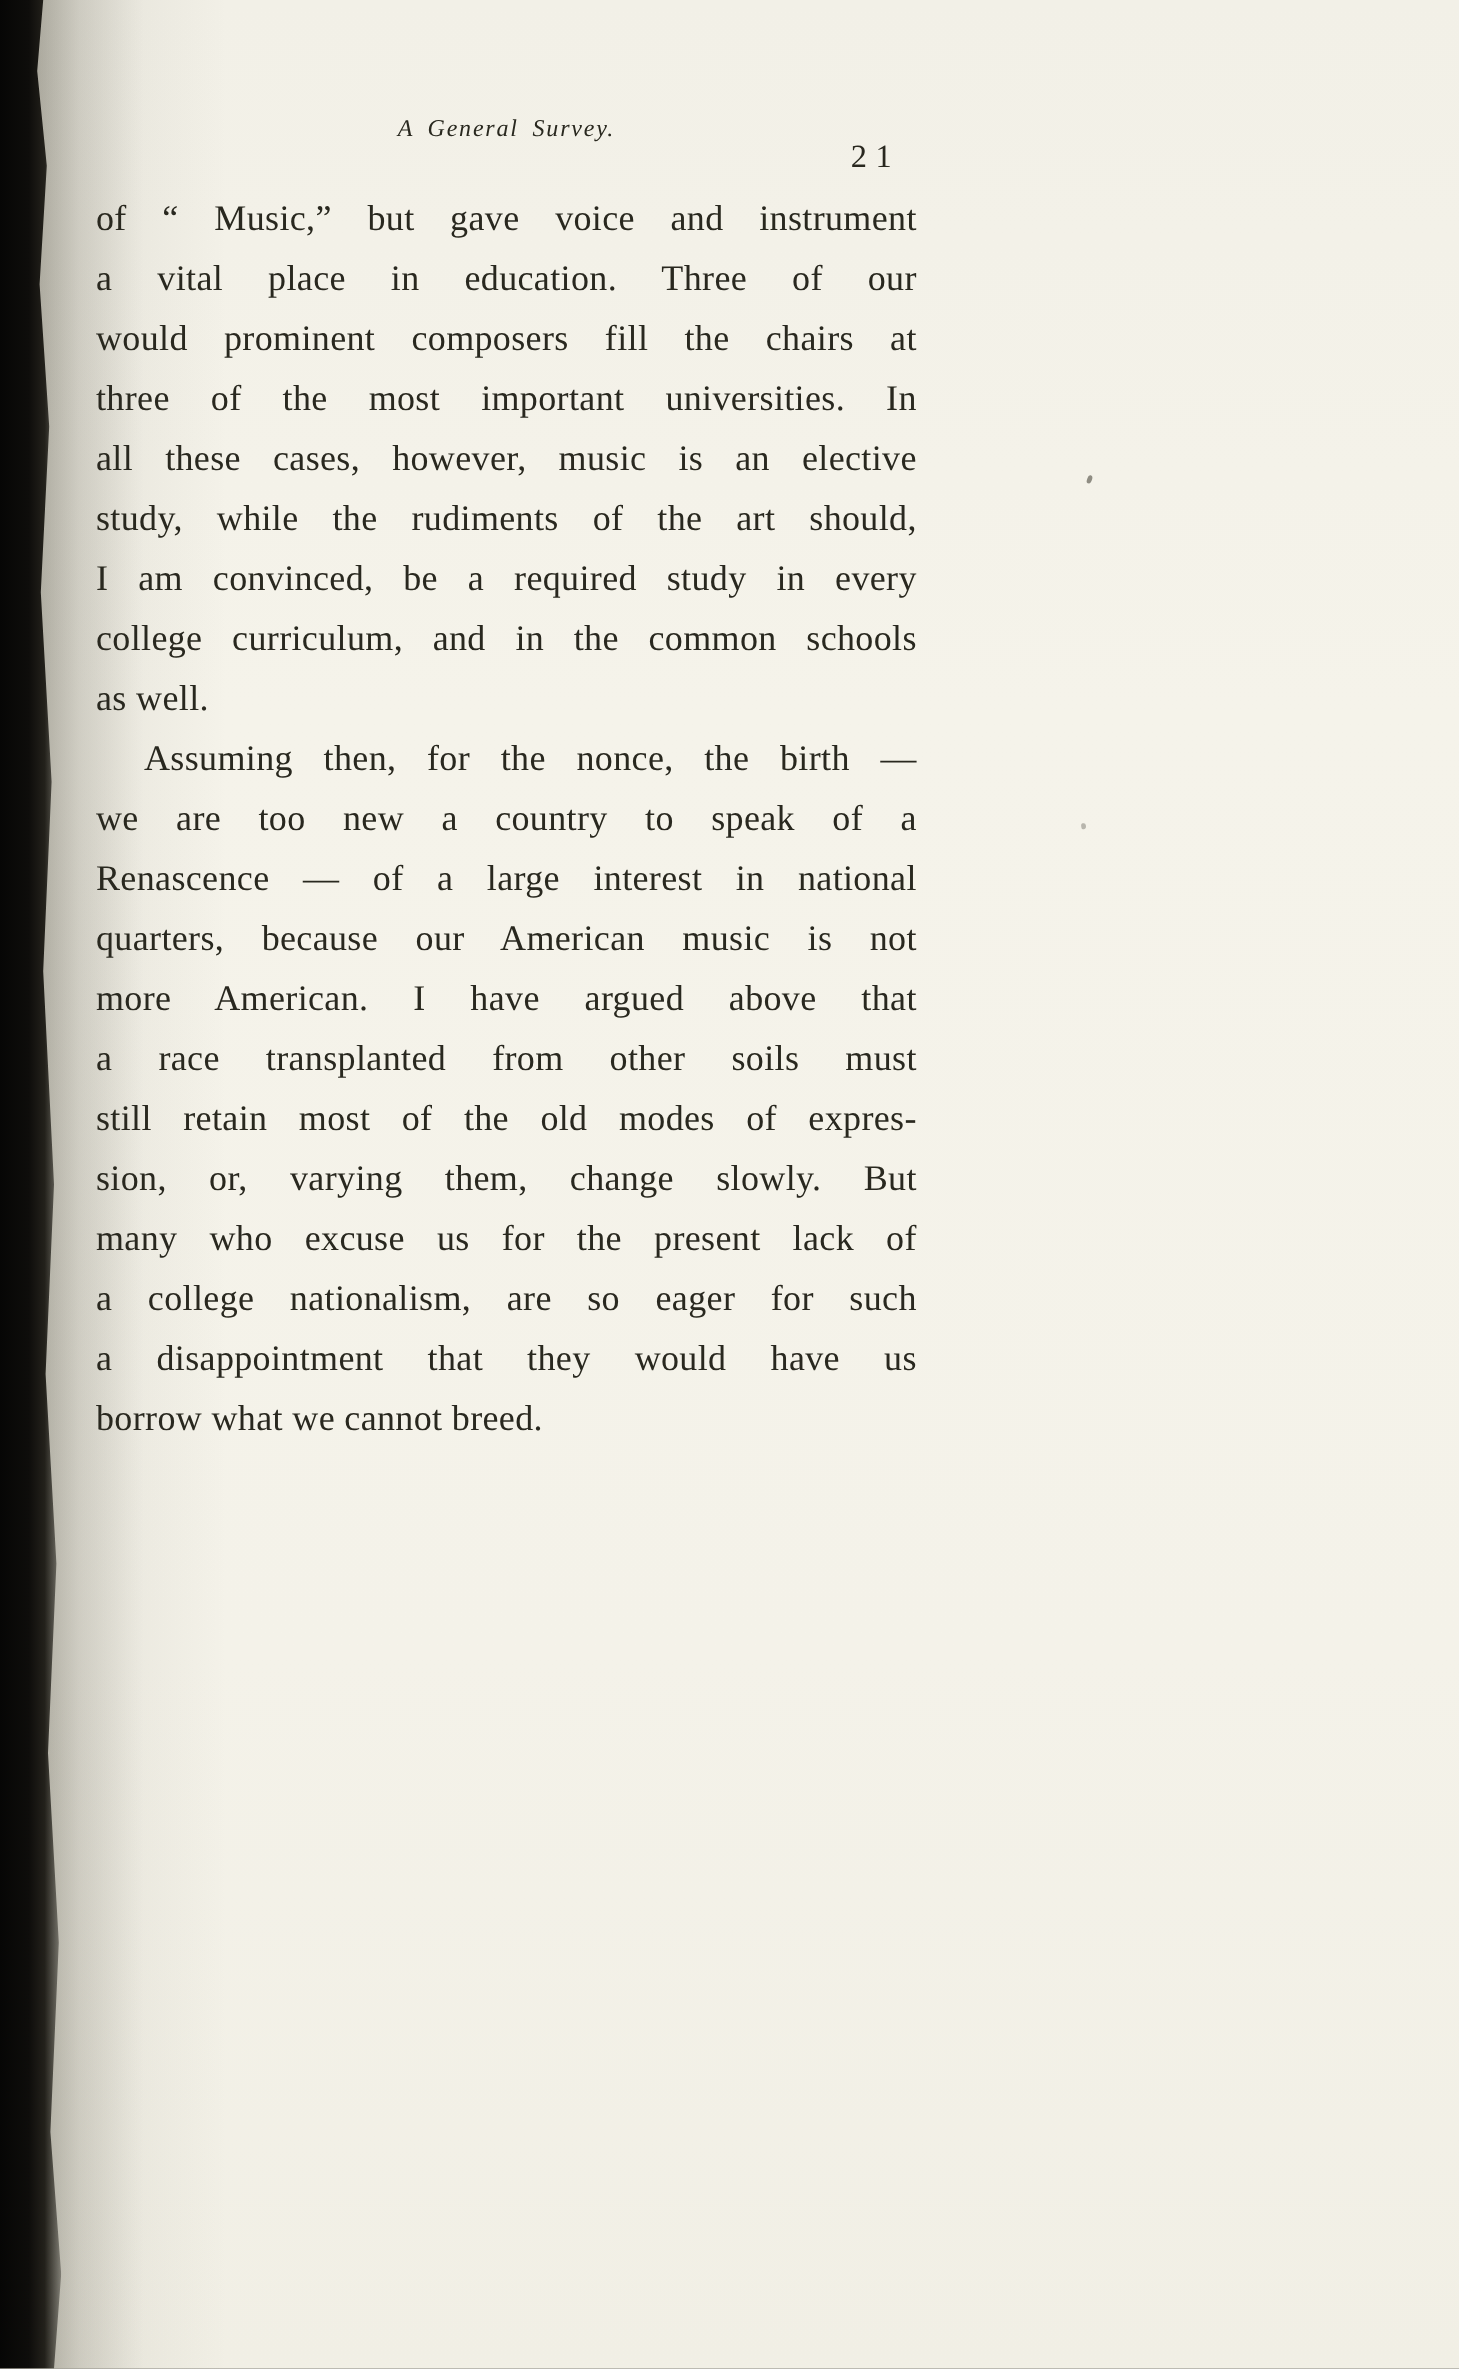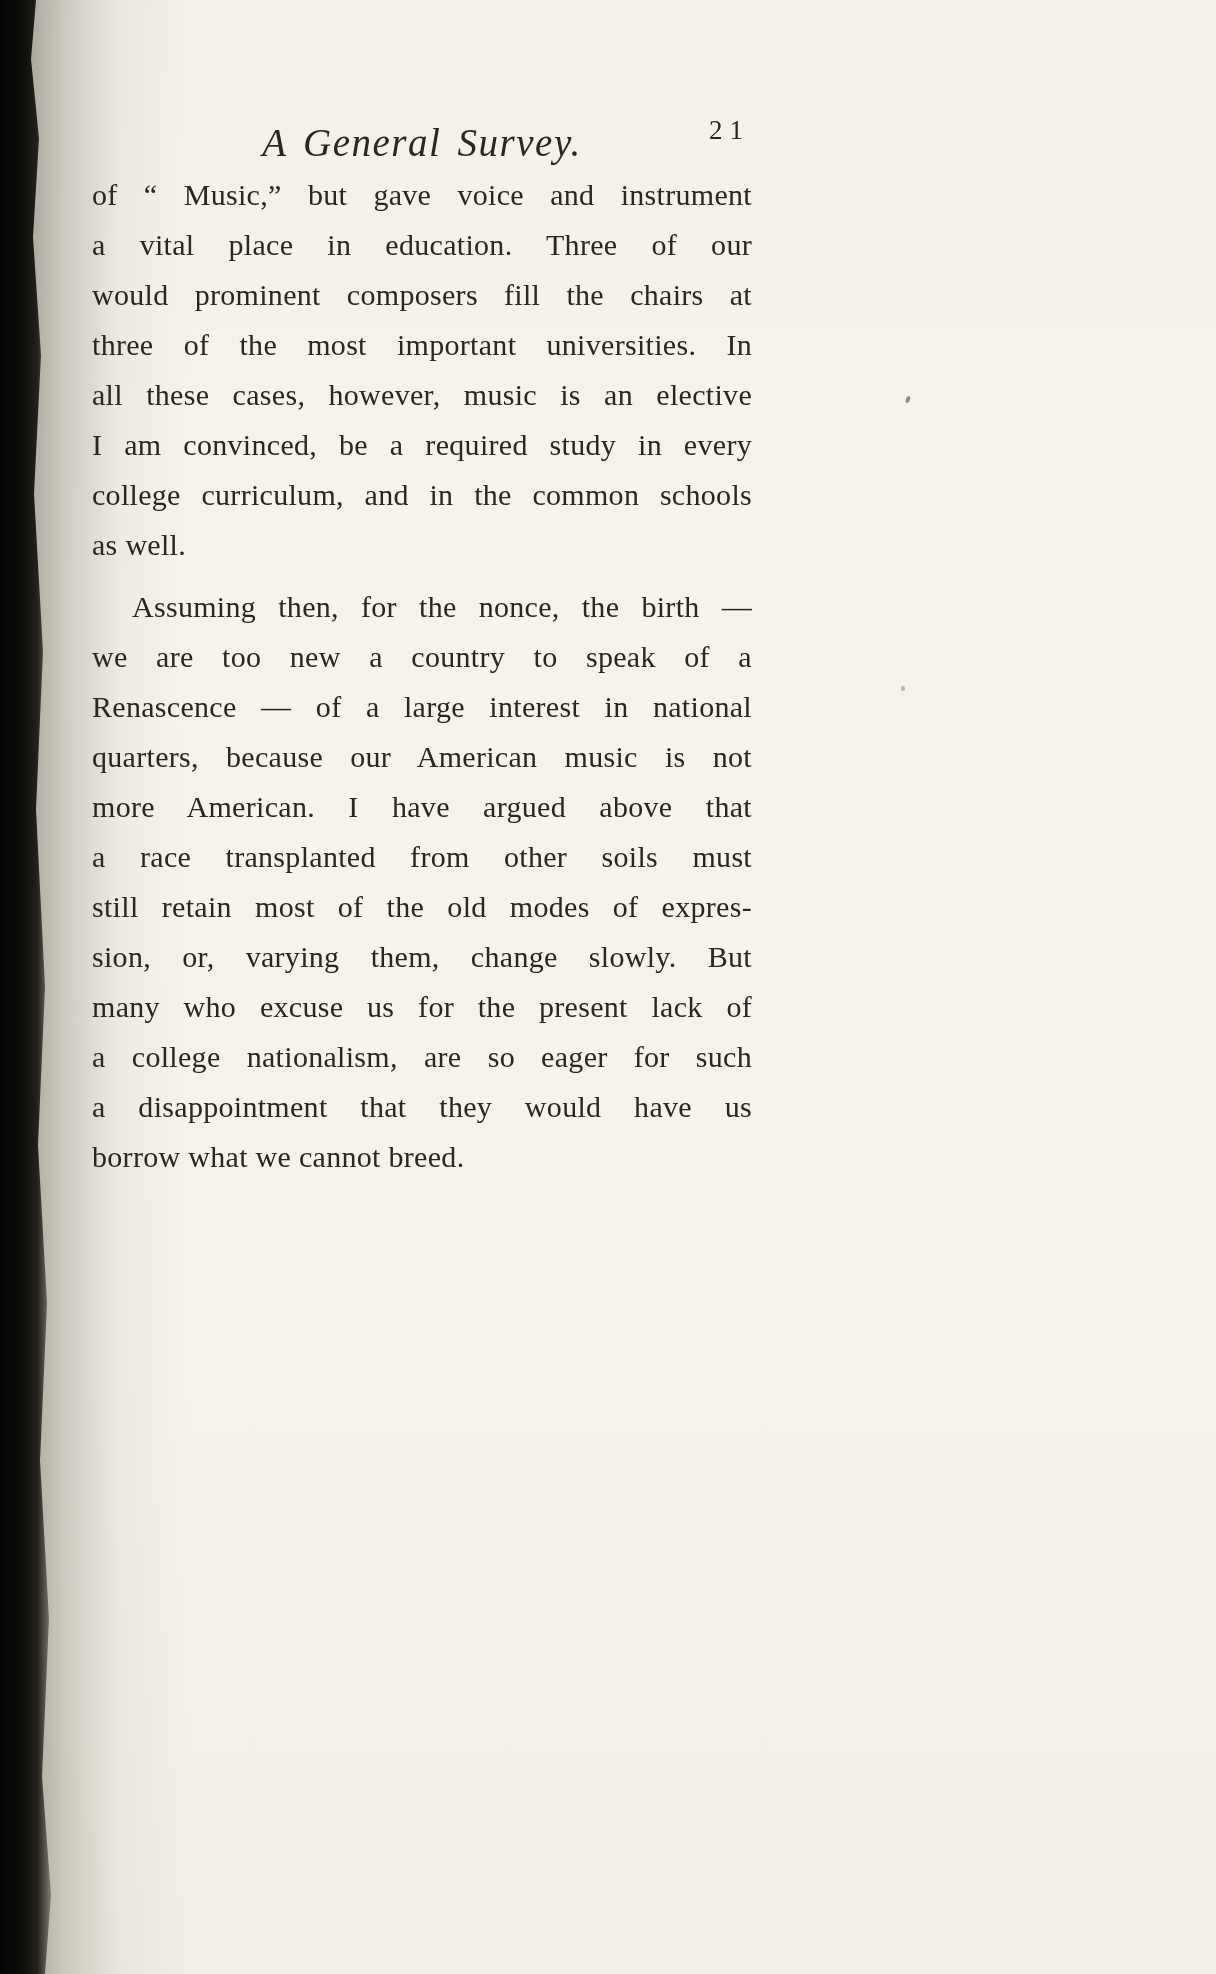--- a/index.html
+++ b/index.html
@@ -40,39 +40,38 @@
     position: absolute;
     left: 80px;
     top: 96px;
     width: 684px;
     height: 48px;
   }
   .header-title {
     display: block;
     text-align: center;
     font-style: italic;
-    font-size: 39px;
+    font-size: 20px;
     letter-spacing: 1.5px;
     word-spacing: 5px;
-    margin-top: 24px;
   }
   .page-number {
     position: absolute;
     right: 14px;
     top: 19px;
     font-size: 27px;
     letter-spacing: 7px;
   }
   .page-body-text {
     position: absolute;
     left: 80px;
     top: 158px;
     width: 684px;
   }
-  .paragraph { margin: 12px; }
+  .paragraph { margin: 0; }
   .line {
     font-size: 30px;
     line-height: 50px;
     letter-spacing: 0.3px;
     text-align: justify;
     text-align-last: justify;
     overflow: hidden;
     white-space: normal;
   }
   .line.last {
@@ -104,20 +103,21 @@
   </div>
 
   <div class="page-body-text">
 
   <div class="paragraph">
         <div class="line">of “ Music,” but gave voice and instrument</div>
         <div class="line">a vital place in education.  Three of our</div>
         <div class="line">would prominent composers fill the chairs at</div>
         <div class="line">three of the most important universities.  In</div>
         <div class="line">all these cases, however, music is an elective</div>
+        <div class="line">study, while the rudiments of the art should,</div>
         <div class="line">I am convinced, be a required study in every</div>
         <div class="line">college curriculum, and in the common schools</div>
         <div class="line last">as well.</div>
       </div>
       <div class="paragraph indent">
         <div class="line">Assuming then, for the nonce, the birth —</div>
         <div class="line">we are too new a country to speak of a</div>
         <div class="line">Renascence — of a large interest in national</div>
         <div class="line">quarters, because our American music is not</div>
         <div class="line">more American.  I have argued above that</div>

